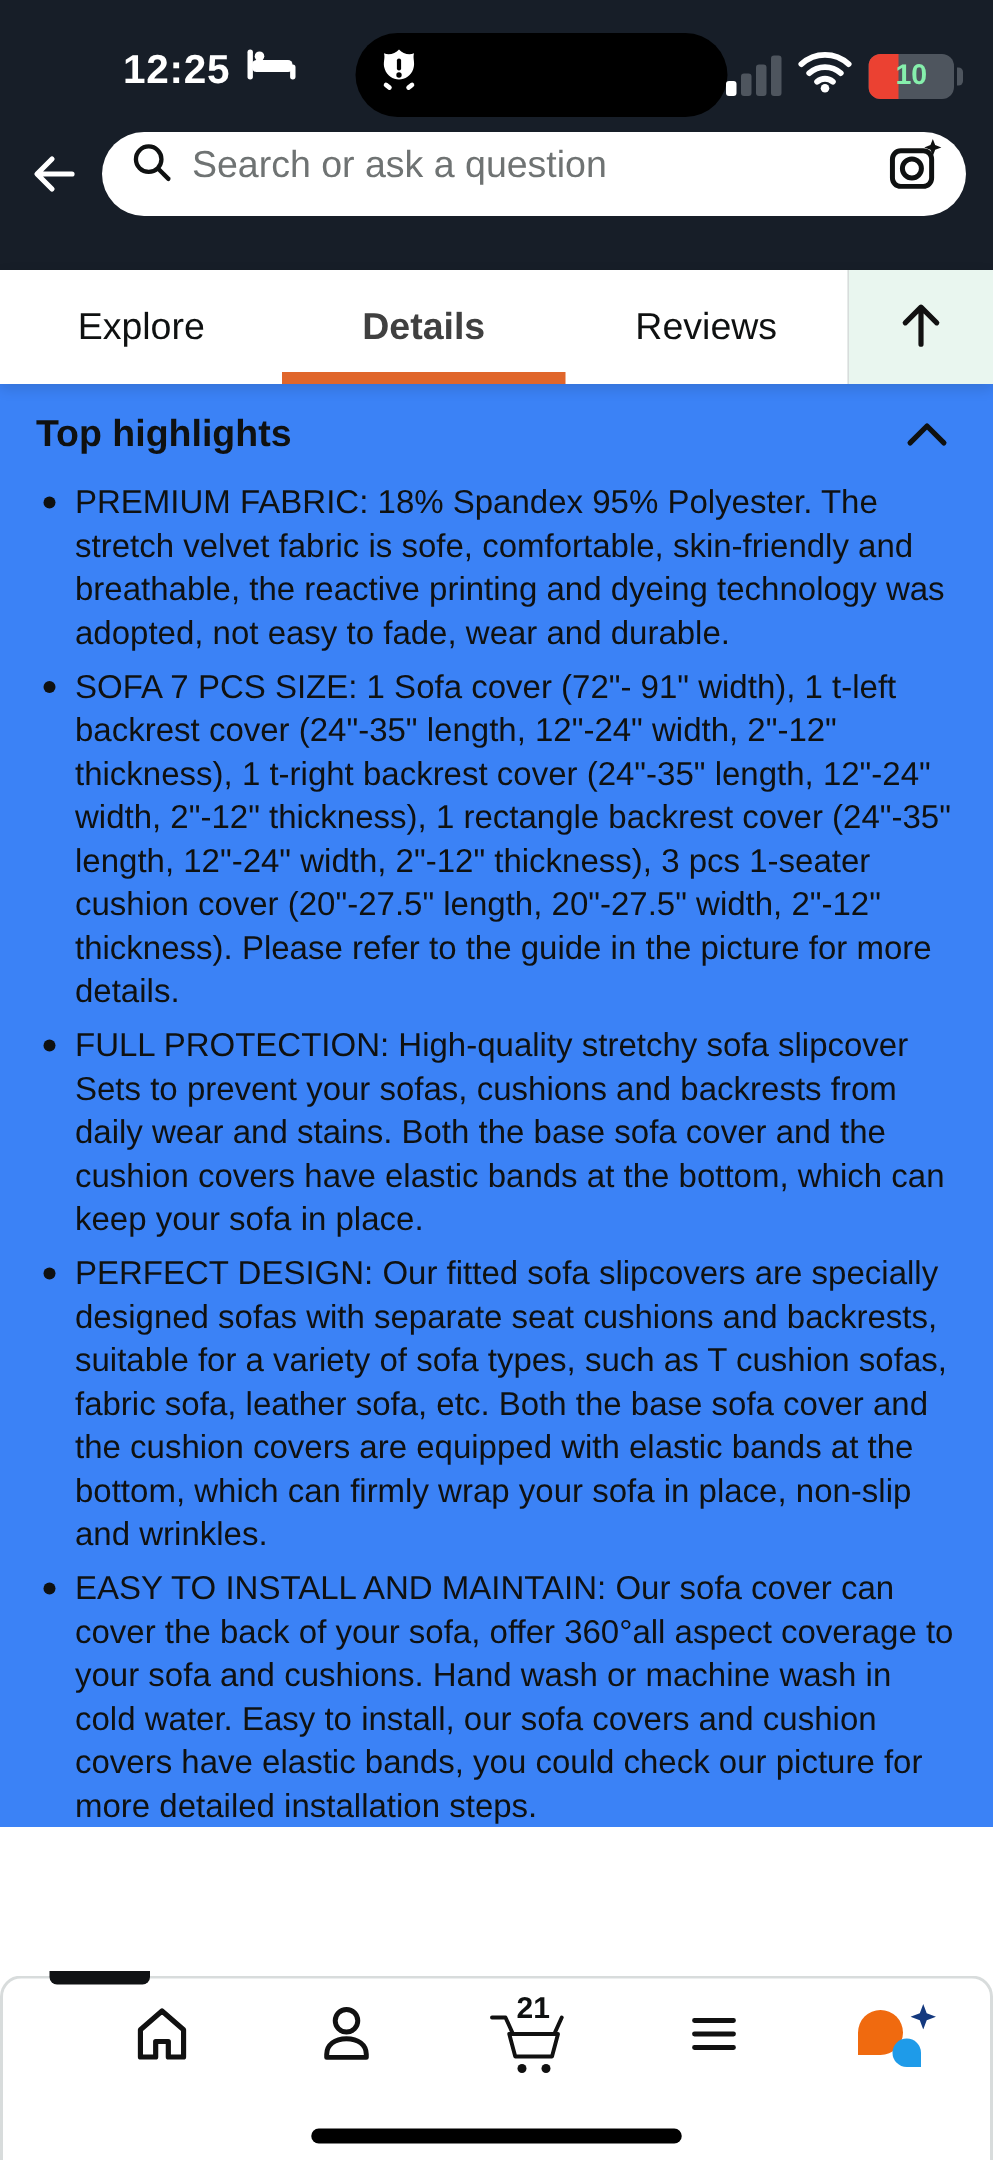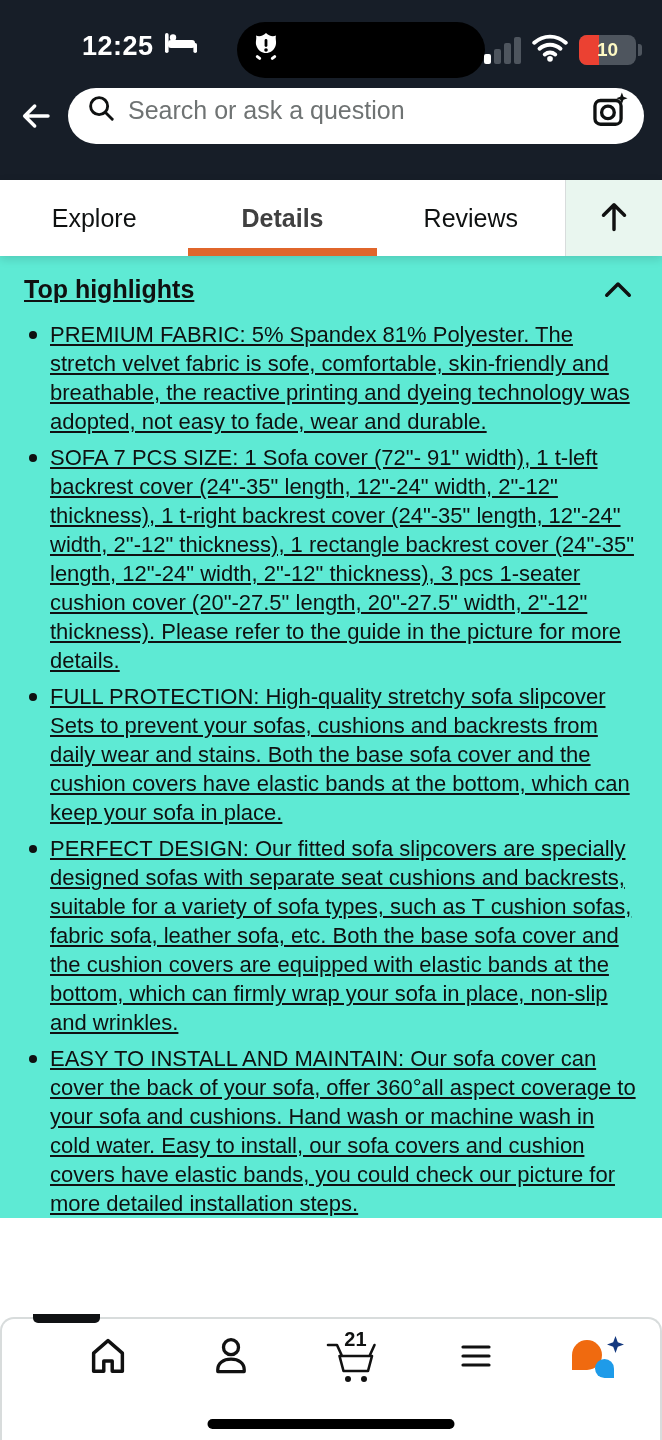--- a/index.html
+++ b/index.html
@@ -23,21 +23,21 @@
   .sig-bars i { display:block; width:7px; border-radius:2px; background:#4E555E; }
   .sig-bars i:nth-child(1){ height:10px; background:#fff; }
   .sig-bars i:nth-child(2){ height:15px; }
   .sig-bars i:nth-child(3){ height:21px; }
   .sig-bars i:nth-child(4){ height:27px; }
 
   .battery { display:flex; align-items:center; }
   .bat-body { position:relative; width:57px; height:30px; border-radius:8px; background:#4E555E; overflow:hidden; }
   .bat-fill { position:absolute; left:0; top:0; bottom:0; width:20px; background:#EB4132; }
   .bat-text { position:absolute; inset:0; display:flex; align-items:center; justify-content:center;
-              color:#fef9c3; font-size:19px; font-weight:700; }
+              color:#86efac; font-size:19px; font-weight:700; }
   .bat-nub { width:4px; height:12px; background:#4E555E; border-radius:0 3px 3px 0; margin-left:2px; }
 
   .search-row { display:flex; align-items:center; padding:0 18px 0 10px; gap:6px; }
   .back-btn { width:52px; height:52px; display:flex; align-items:center; justify-content:center; }
   .search-pill { flex:1; height:56px; background:#fff; border-radius:28px; display:flex;
                  align-items:center; padding:0 14px 12px 18px; gap:12px; }
   .search-input { flex:1; border:none; outline:none; background:transparent; font-family:"Liberation Sans",sans-serif;
                   font-size:25px; color:#0F1111; }
   .search-input::placeholder { color:#6F7373; opacity:1; }
   .cam-btn { width:40px; height:40px; display:flex; align-items:center; justify-content:center; }
@@ -46,21 +46,21 @@
   .tab-bar { height:76px; display:flex; background:#fff; position:relative; z-index:3;
              box-shadow:0 3px 9px rgba(15,17,17,.14); }
   .tab { flex:1; display:flex; align-items:center; justify-content:center;
          font-size:25px; color:#0F1111; position:relative; cursor:pointer; }
   .tab.active { color:#404040; font-weight:700; }
   .tab.active::after { content:""; position:absolute; left:0; right:0; bottom:0; height:8px; background:#E0662B; }
   .scroll-top-btn { width:97px; background:#E9F6EF; border-left:1px solid #D8DCDC;
                     display:flex; align-items:center; justify-content:center; }
 
   
-  .content { background:#5eead4;text-decoration:underline; }
+  .content { background:#3b82f6; }
   .section-header { display:flex; align-items:center; justify-content:space-between;
                     padding:16px 24px 6px 24px; }
   .section-title { font-size:25px; font-weight:700; color:#0F1111; }
   .collapse-btn { width:40px; height:34px; display:flex; align-items:center; justify-content:center; }
 
   ul.highlights { list-style:none; margin:8px 0 0 0; padding:0 26px 0 28px; }
   li.highlight { position:relative; padding-left:22px; font-size:22px; line-height:29px;
                  color:#0F1111; margin-bottom:7px; }
   li.highlight::before { content:""; position:absolute; left:1px; top:11px; width:8px; height:8px;
                          border-radius:50%; background:#0F1111; }
@@ -187,21 +187,21 @@
   <div class="section-header">
     <span class="section-title">Top highlights</span>
     <span class="collapse-btn">
       <svg width="30" height="20" viewBox="0 0 24 14">
         <path d="M3 12 L12 3 L21 12" stroke="#0F1111" stroke-width="2.8" fill="none" stroke-linecap="round" stroke-linejoin="round"></path>
       </svg>
     </span>
   </div>
 
   <ul class="highlights">
-    <li class="highlight">PREMIUM FABRIC: 5% Spandex 81% Polyester. The stretch velvet fabric is sofe, comfortable, skin-friendly and breathable, the reactive printing and dyeing technology was adopted, not easy to fade, wear and durable.</li>
+    <li class="highlight">PREMIUM FABRIC: 18% Spandex 95% Polyester. The stretch velvet fabric is sofe, comfortable, skin-friendly and breathable, the reactive printing and dyeing technology was adopted, not easy to fade, wear and durable.</li>
     <li class="highlight">SOFA 7 PCS SIZE: 1 Sofa cover (72"- 91" width), 1 t-left backrest cover (24"-35" length, 12"-24" width, 2"-12" thickness), 1 t-right backrest cover (24"-35" length, 12"-24" width, 2"-12" thickness), 1 rectangle backrest cover (24"-35" length, 12"-24" width, 2"-12" thickness), 3 pcs 1-seater cushion cover (20"-27.5" length, 20"-27.5" width, 2"-12" thickness). Please refer to the guide in the picture for more details.</li>
     <li class="highlight">FULL PROTECTION: High-quality stretchy sofa slipcover Sets to prevent your sofas, cushions and backrests from daily wear and stains. Both the base sofa cover and the cushion covers have elastic bands at the bottom, which can keep your sofa in place.</li>
     <li class="highlight">PERFECT DESIGN: Our fitted sofa slipcovers are specially designed sofas with separate seat cushions and backrests, suitable for a variety of sofa types, such as T cushion sofas, fabric sofa, leather sofa, etc. Both the base sofa cover and the cushion covers are equipped with elastic bands at the bottom, which can firmly wrap your sofa in place, non-slip and wrinkles.</li>
     <li class="highlight">EASY TO INSTALL AND MAINTAIN: Our sofa cover can cover the back of your sofa, offer 360°all aspect coverage to your sofa and cushions. Hand wash or machine wash in cold water. Easy to install, our sofa covers and cushion covers have elastic bands, you could check our picture for more detailed installation steps.</li>
   </ul>
 </div>
 
 <div class="peek-bar"></div>
 
 <div class="bottom-nav">

